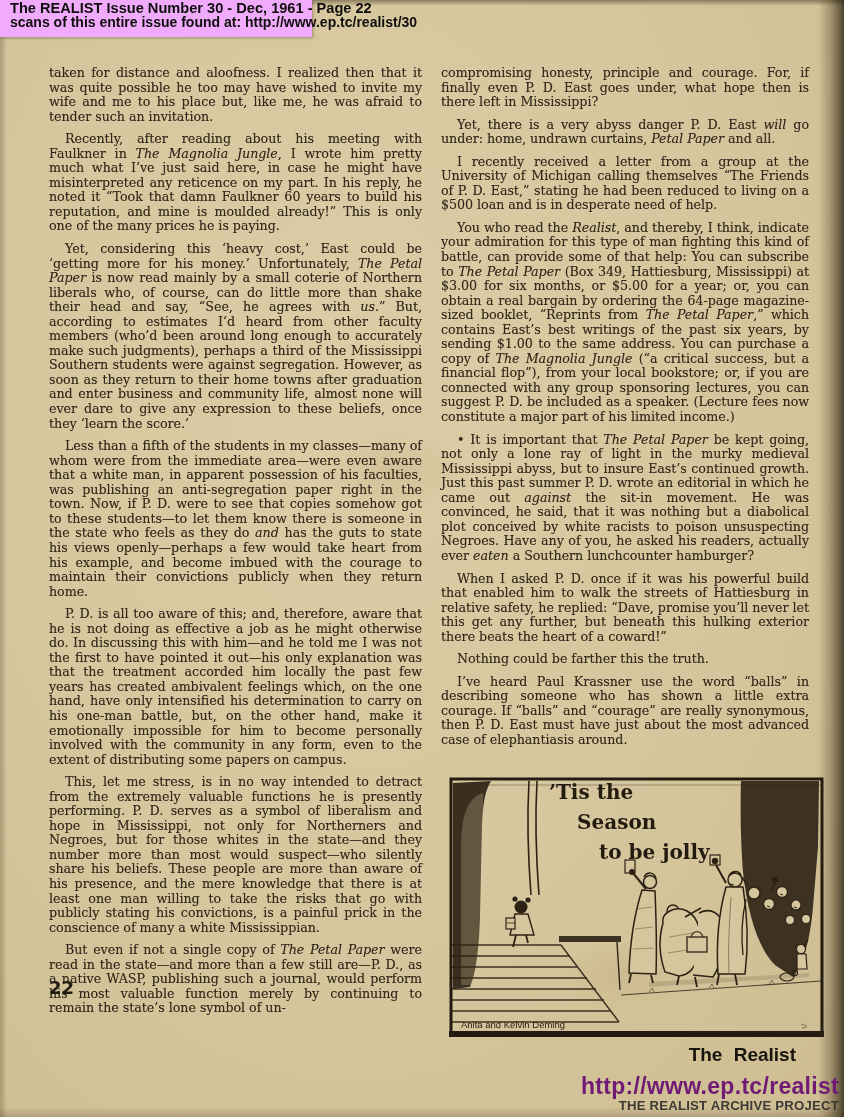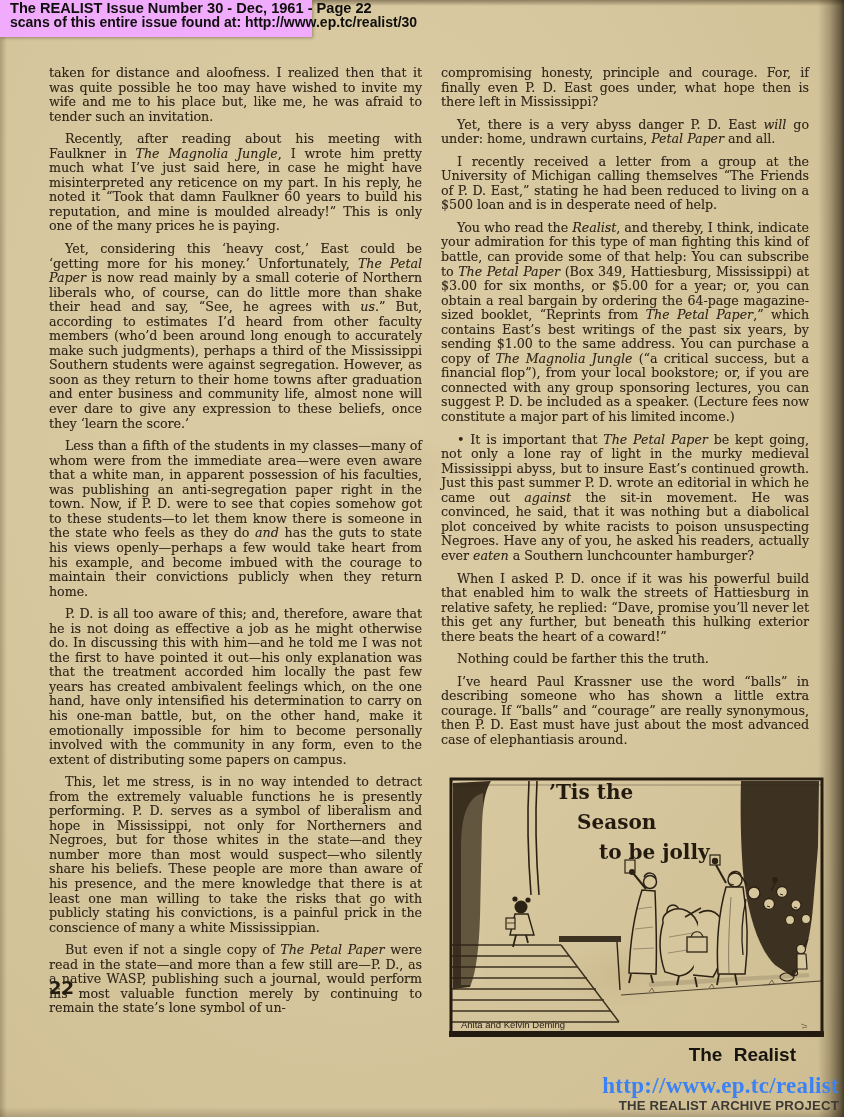--- a/index.html
+++ b/index.html
@@ -40,21 +40,21 @@
   .cartoon svg{display:block;}
   .bl{font-family:"DejaVu Serif", serif;font-weight:bold;font-size:20px;fill:#241b10;}
   .credit{font-family:"Liberation Sans", sans-serif;font-size:9.5px;fill:#2a2115;}
 
   .pageno{position:absolute;left:49px;top:977px;font-family:"DejaVu Sans", sans-serif;
     font-weight:bold;font-size:18px;color:#231c11;}
   .brand{position:absolute;right:48px;top:1044px;font-family:"Liberation Sans", sans-serif;
     font-weight:bold;font-size:19px;word-spacing:6px;color:#17130d;}
   .archive{position:absolute;right:5px;top:1074px;text-align:right;z-index:5;
     font-family:"Liberation Sans", sans-serif;}
-  .archive .url{font-weight:bold;font-size:23px;line-height:24px;color:#3b82f6;letter-spacing:.3px;font-family:Liberation Serif, serif;}
+  .archive .url{font-weight:bold;font-size:23px;line-height:24px;color:#701a75;letter-spacing:.3px;}
   .archive .proj{font-weight:bold;font-size:13.2px;line-height:15px;color:#3d3934;letter-spacing:.2px;text-align:right;}
 </style>
 </head>
 <body>
 
 <div style="position:absolute;inset:0;">
   <div class="stain1"></div>
   <div class="stain2"></div>
   <div class="edge-top"></div>
   <div class="edge-left"></div>

